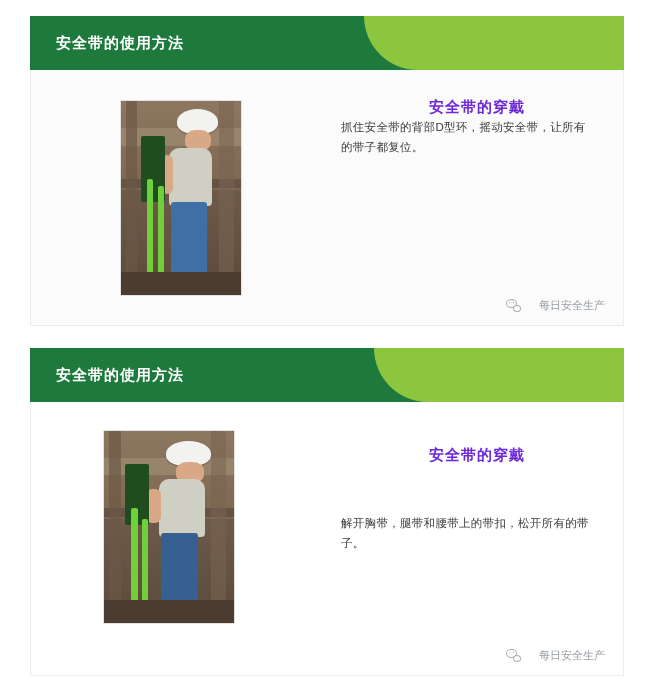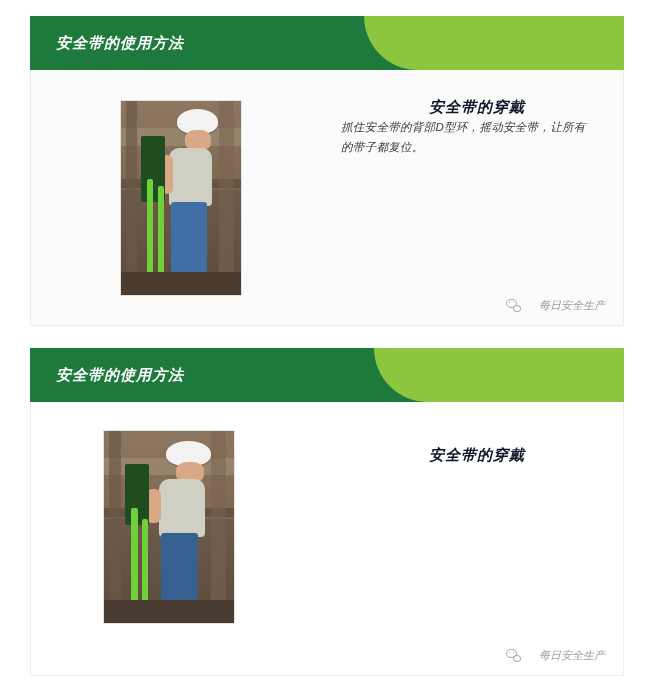--- a/index.html
+++ b/index.html
@@ -22,21 +22,20 @@
     flex-direction: column;
     align-items: center;
     padding-top: 16px;
     box-sizing: border-box;
   }
   .slide {
     width: 594px;
     background: #ffffff;
     position: relative;
     margin-bottom: 22px;
-    font-style: italic;
   }
   .slide-header {
     position: relative;
     height: 54px;
     background: #1e7a3c;
     overflow: hidden;
   }
   .slide-header .band-light {
     position: absolute;
     right: 0;
@@ -118,21 +117,21 @@
   .ph-ground { position:absolute; left:0; bottom:0; width:100%; height:12%; background:#4a3c30; }
 
   .right-col {
     flex: 1;
     position: relative;
     padding-top: 22px;
     box-sizing: border-box;
   }
   .content-title {
     text-align: center;
-    color: #0f172a;
+    color: #6d28d9;
     font-size: 15px;
     font-weight: bold;
     letter-spacing: 1px;
     margin-top: 6px;
   }
   .content-title.second { margin-top: 22px; }
   .content-text {
     color: #3a3a3a;
     font-size: 11.5px;
     line-height: 20px;
@@ -242,20 +241,21 @@
           <div class="ph-arm" style="left:32%; top:30%; width:12%; height:18%;"></div>
           <div class="ph-jeans2" style="left:44%; top:53%; width:28%; height:40%;"></div>
           <div class="ph-harness-dark" style="left:16%; top:17%; width:19%; height:32%;"></div>
           <div class="ph-harness" style="left:21%; top:40%; width:5%; height:50%;"></div>
           <div class="ph-harness" style="left:29%; top:46%; width:5%; height:46%;"></div>
           <div class="ph-ground"></div>
         </div>
       </div>
       <div class="right-col">
         <div class="content-title second">安全带的穿戴</div>
+        <div class="content-text second">解开胸带，腿带和腰带上的带扣，松开所有的带子。</div>
         <div class="watermark">
           <span class="wechat-icon">
             <span class="b1"></span>
             <span class="b2"></span>
             <span class="d" style="left:3px; top:3px;"></span>
             <span class="d" style="left:7px; top:3px;"></span>
           </span>
           <span>每日安全生产</span>
         </div>
       </div>

